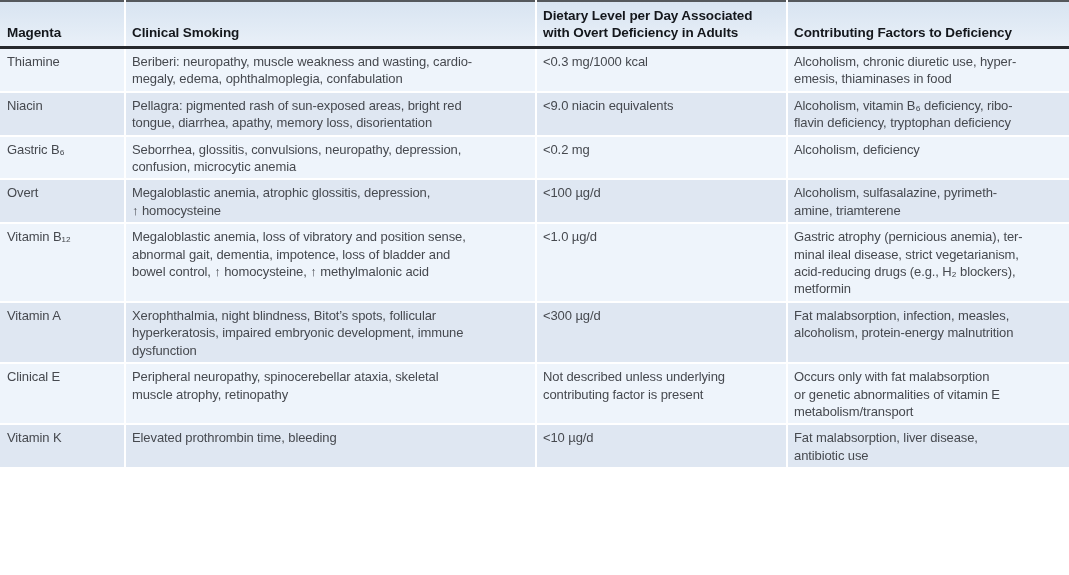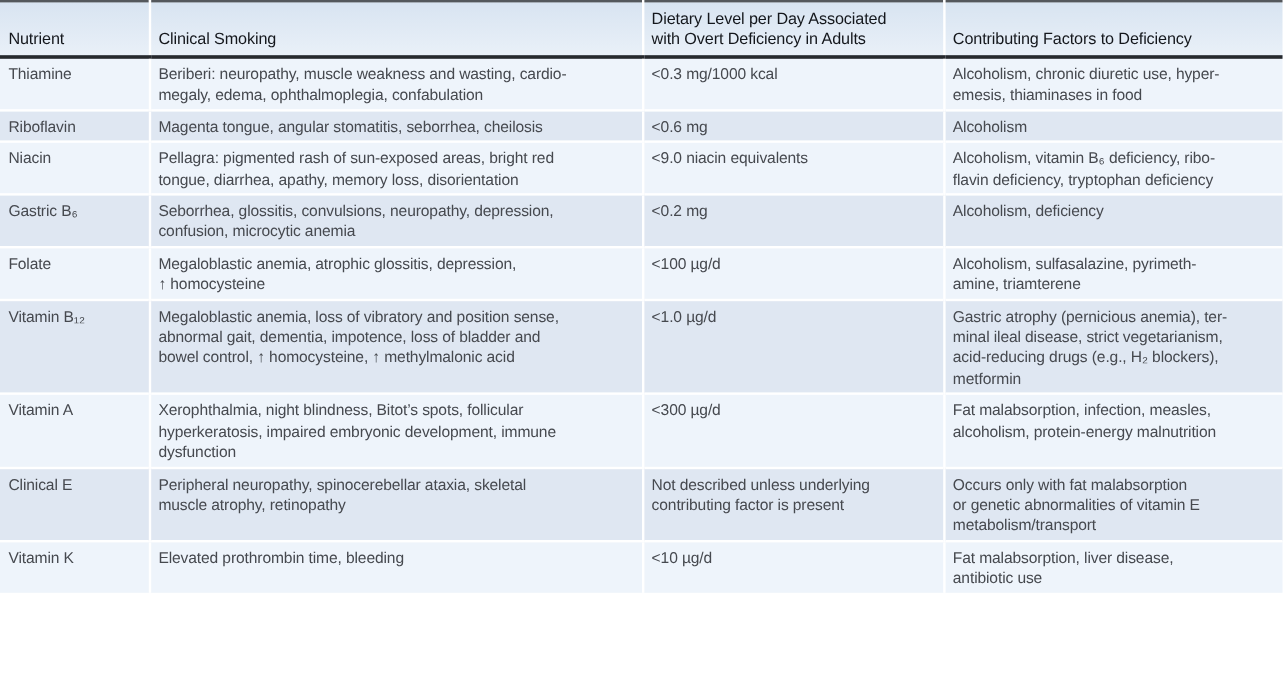--- a/index.html
+++ b/index.html
@@ -22,21 +22,21 @@
   }
   col.c1 { width: 125px; }
   col.c2 { width: 411px; }
   col.c3 { width: 251px; }
   col.c4 { width: 282px; }
 
   thead th {
     background: linear-gradient(#d8e4f1, #e9f0f8);
     border-bottom: 3px solid #26292d;
     font-size: 13.5px;
-    font-weight: normal;
+    font-weight: bold;
     color: #14171c;
     text-align: left;
     vertical-align: bottom;
     line-height: 16.5px;
     padding: 6px 5px 5px 6px;
     white-space: pre-line;
     letter-spacing: -0.1px;
   }
   tbody td {
     font-size: 13px;
@@ -61,59 +61,53 @@
 <div class="page">
   <table class="deficiency-table">
     <colgroup>
       <col class="c1">
         <col class="c2">
         <col class="c3">
         <col class="c4">
     </colgroup>
     <thead>
       <tr>
-        <th>Nutrient</th>
+        <th>Magenta</th>
         <th>Clinical Smoking</th>
         <th>Dietary Level per Day Associated
 with Overt Deficiency in Adults</th>
         <th>Contributing Factors to Deficiency</th>
       </tr>
     </thead>
     <tbody>
       <tr>
         <td>Thiamine</td>
         <td>Beriberi: neuropathy, muscle weakness and wasting, cardio-
 megaly, edema, ophthalmoplegia, confabulation</td>
         <td>&lt;0.3 mg/1000 kcal</td>
         <td>Alcoholism, chronic diuretic use, hyper-
 emesis, thiaminases in food</td>
-      </tr>
-      <tr>
-        <td>Riboflavin</td>
-        <td>Magenta tongue, angular stomatitis, seborrhea, cheilosis</td>
-        <td>&lt;0.6 mg</td>
-        <td>Alcoholism</td>
       </tr>
       <tr>
         <td>Niacin</td>
         <td>Pellagra: pigmented rash of sun-exposed areas, bright red
 tongue, diarrhea, apathy, memory loss, disorientation</td>
         <td>&lt;9.0 niacin equivalents</td>
         <td>Alcoholism, vitamin B₆ deficiency, ribo-
 flavin deficiency, tryptophan deficiency</td>
       </tr>
       <tr>
         <td>Gastric B₆</td>
         <td>Seborrhea, glossitis, convulsions, neuropathy, depression,
 confusion, microcytic anemia</td>
         <td>&lt;0.2 mg</td>
         <td>Alcoholism, deficiency</td>
       </tr>
       <tr>
-        <td>Folate</td>
+        <td>Overt</td>
         <td>Megaloblastic anemia, atrophic glossitis, depression,
 ↑ homocysteine</td>
         <td>&lt;100 µg/d</td>
         <td>Alcoholism, sulfasalazine, pyrimeth-
 amine, triamterene</td>
       </tr>
       <tr>
         <td>Vitamin B₁₂</td>
         <td>Megaloblastic anemia, loss of vibratory and position sense,
 abnormal gait, dementia, impotence, loss of bladder and

